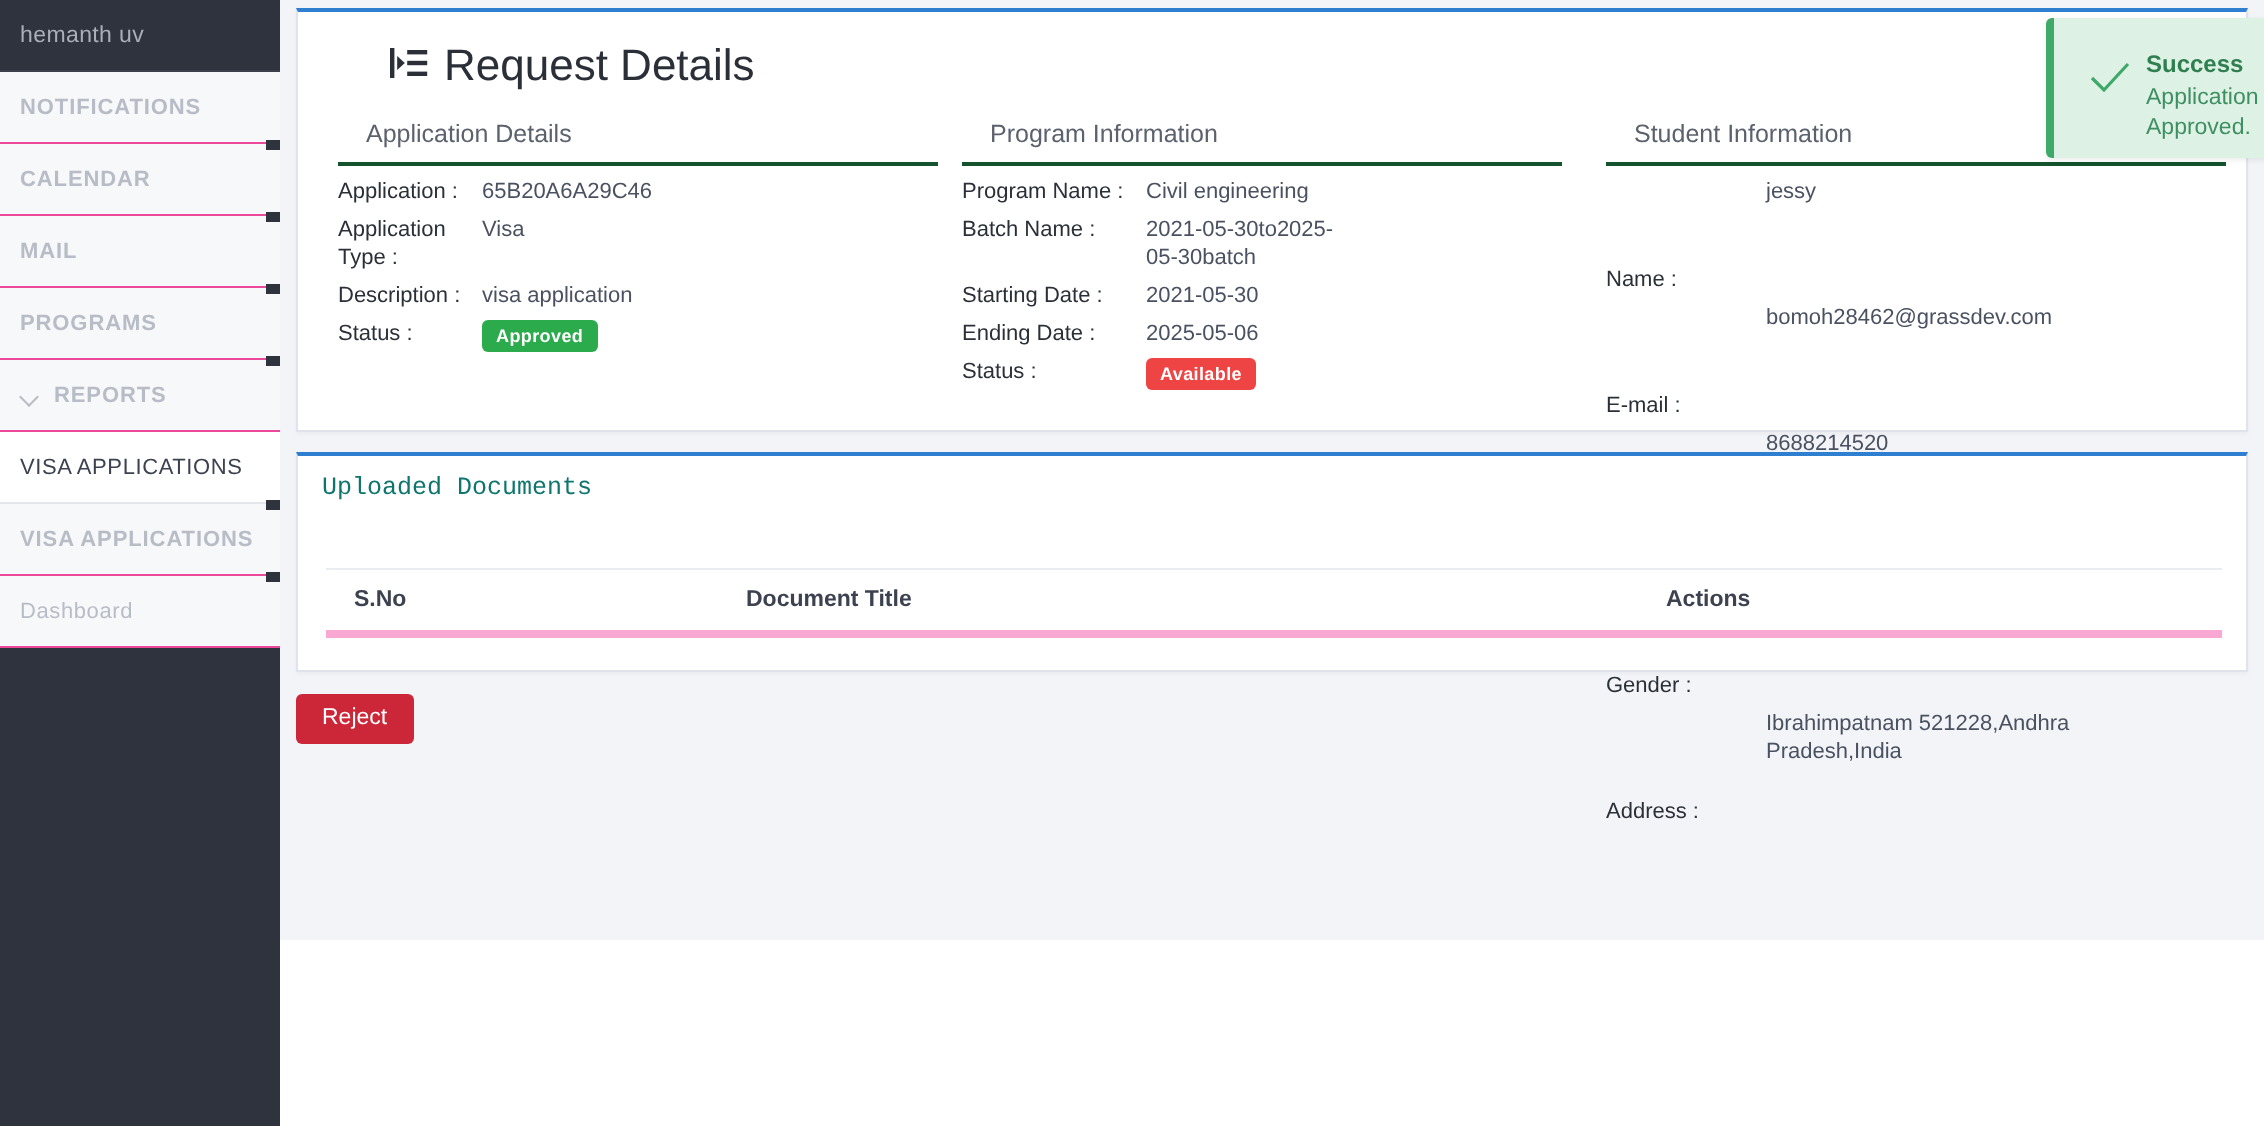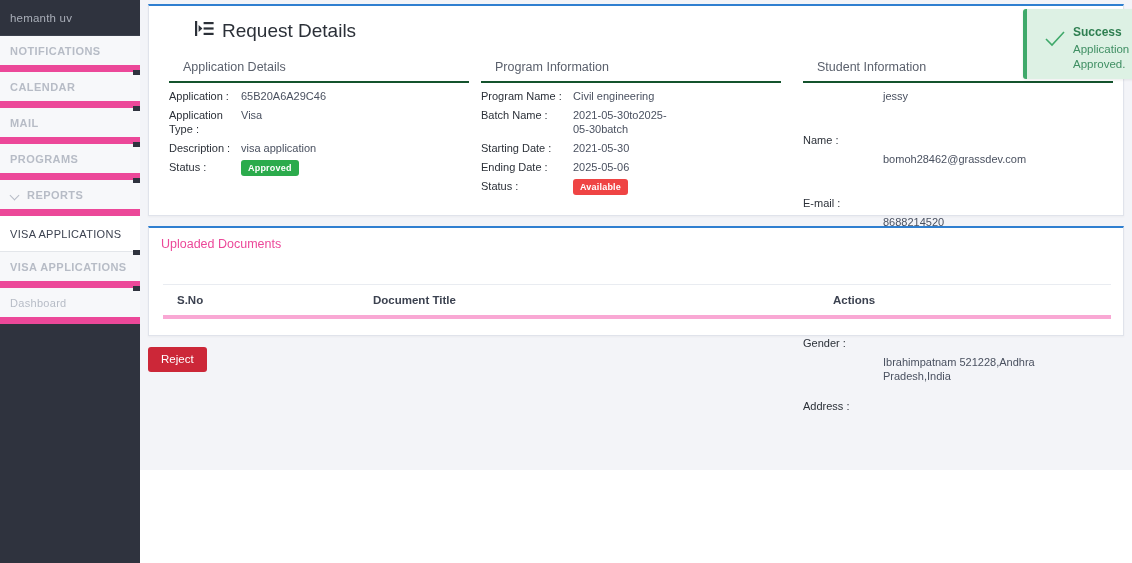--- a/index.html
+++ b/index.html
@@ -32,21 +32,21 @@
   .sb-item {
     position: relative;
     height: 36px;
     display: flex; align-items: center;
     padding-left: 10px;
     font-size: 11px;
     font-weight: 700;
     letter-spacing: .45px;
     color: #b7bcc6;
     background: #f7f8fa;
-    border-bottom: 7px solid #ec4899;
+    border-bottom: 1px solid #ec4899;
     text-transform: uppercase;
   }
   .sb-item.active-sub {
     background: #ffffff;
     color: #3c4250;
     font-weight: 400;
     letter-spacing: .3px;
     border-bottom: 1px solid #e3e6ea;
   }
   .sb-item.plain {
@@ -94,21 +94,21 @@
     border: 1px solid #e0e3eb;
     border-top: 2px solid #2f7fd0;
     box-shadow: 0 1px 2px rgba(0,0,0,.04);
   }
   #card-details { left: 8px; top: 4px; width: 976px; height: 212px; }
   #card-docs   { left: 8px; top: 226px; width: 976px; height: 110px; }
 
   .page-title {
     position: absolute; left: 12px; top: 14px;
     display: flex; align-items: center; gap: 8px;
-    font-size: 19px; color: #2b3038;
+    font-size: 22px; color: #2b3038;
     font-weight: 400;
     padding-left: 34px;
   }
   .title-icon { display: block; }
 
   
   .cols { position: absolute; left: 0; top: 54px; width: 976px; }
   .col { position: absolute; top: 0; }
   #col-1 { left: 20px; width: 300px; }
   #col-2 { left: 332px; width: 300px; }
@@ -145,21 +145,21 @@
     border-radius: 3px;
     line-height: 10px;
     letter-spacing: .2px;
   }
   .badge.green { background: #2bab4c; }
   .badge.blue  { background: #ef4444; }
 
   
   .docs-title {
     position: absolute; left: 12px; top: 9px;
-    font-size: 12.5px; color: #ec4899;
+    font-size: 12.5px; color: #0f766e; font-family: Liberation Mono, monospace;
   }
   .docs-table {
     position: absolute; left: 14px; top: 34px;
     width: 948px;
     border-collapse: collapse;
   }
   .docs-table tr.spacer td { height: 22px; border-bottom: 1px solid #e9ecf1; }
   .docs-table th {
     text-align: left;
     font-size: 11.5px; font-weight: 700; color: #3c4250;

